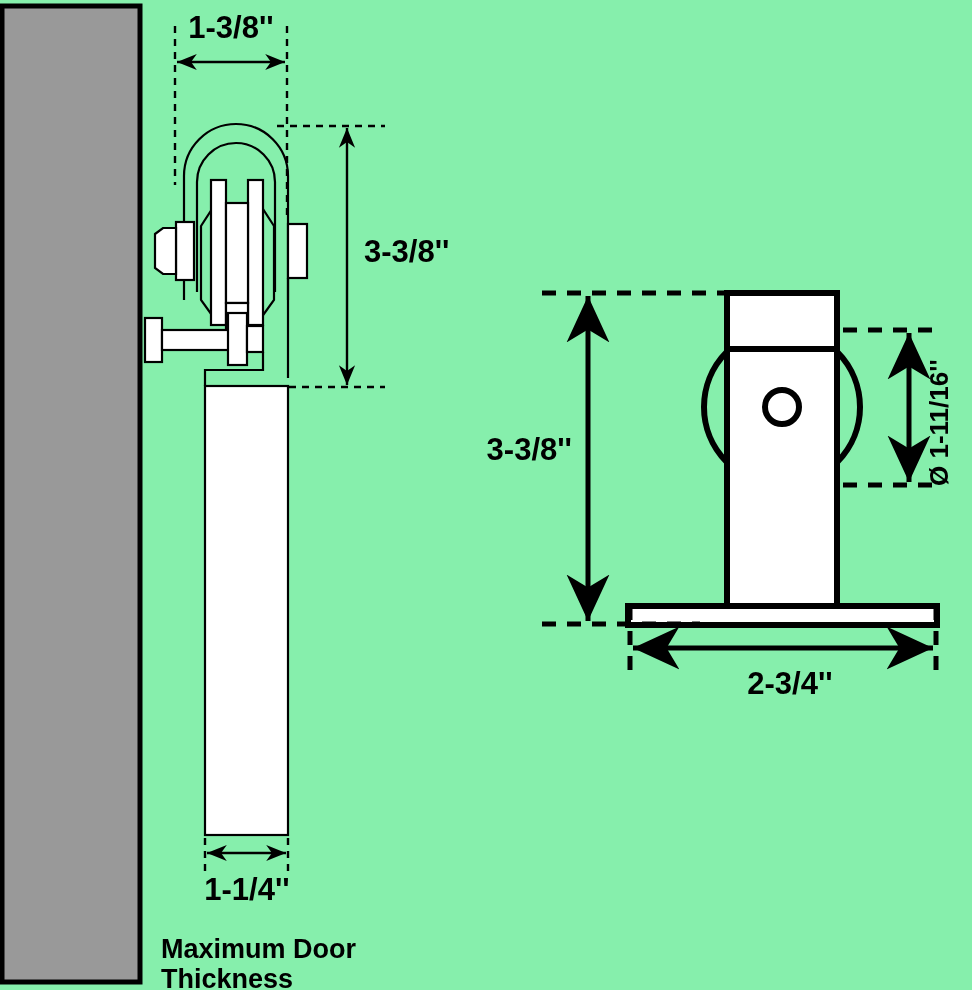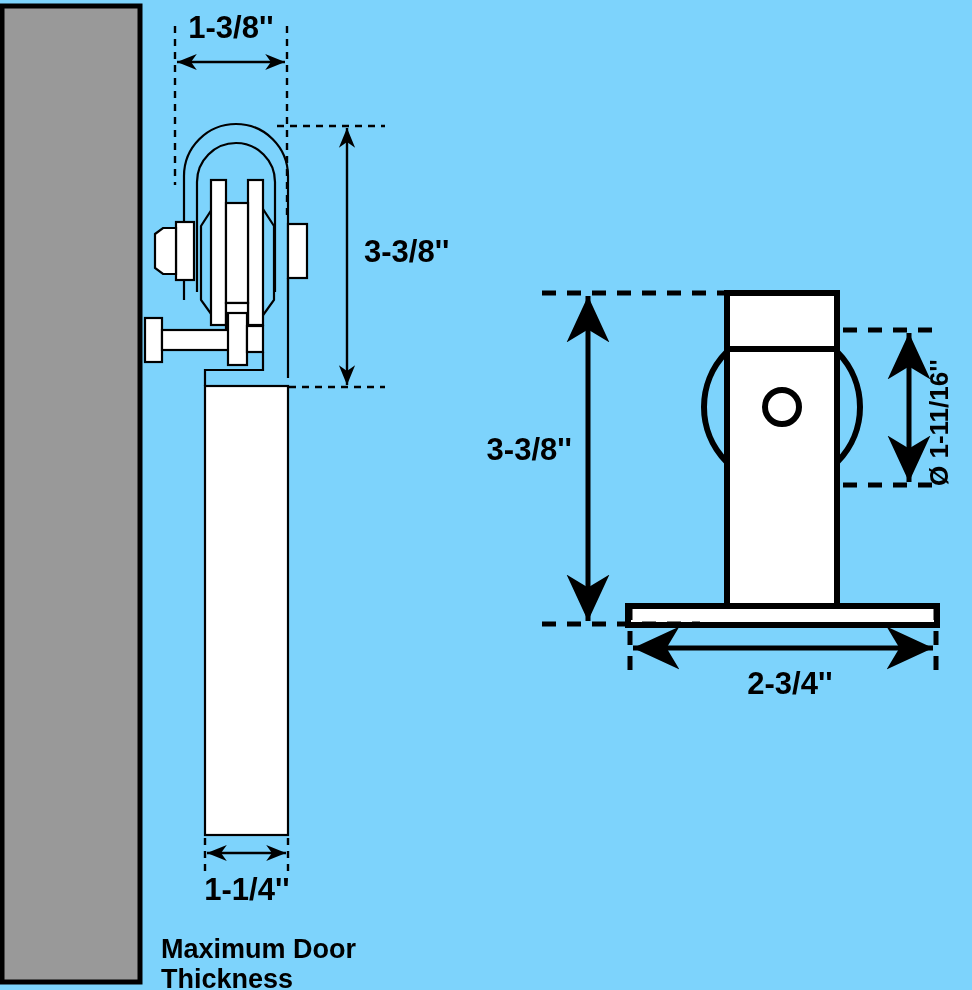--- a/index.html
+++ b/index.html
@@ -10,21 +10,21 @@
   body {
     width: 972px;
     height: 990px;
     font-family: "Liberation Sans", sans-serif;
     overflow: hidden;
   }
   #drawing-root {
     position: relative;
     width: 972px;
     height: 990px;
-    background: #7dd3fc;
+    background: #86efac;
   }
   svg#drawing {
     display: block;
     width: 972px;
     height: 990px;
   }
   .dim-text {
     font-family: "Liberation Sans", sans-serif;
     font-weight: bold;
     font-size: 31px;

